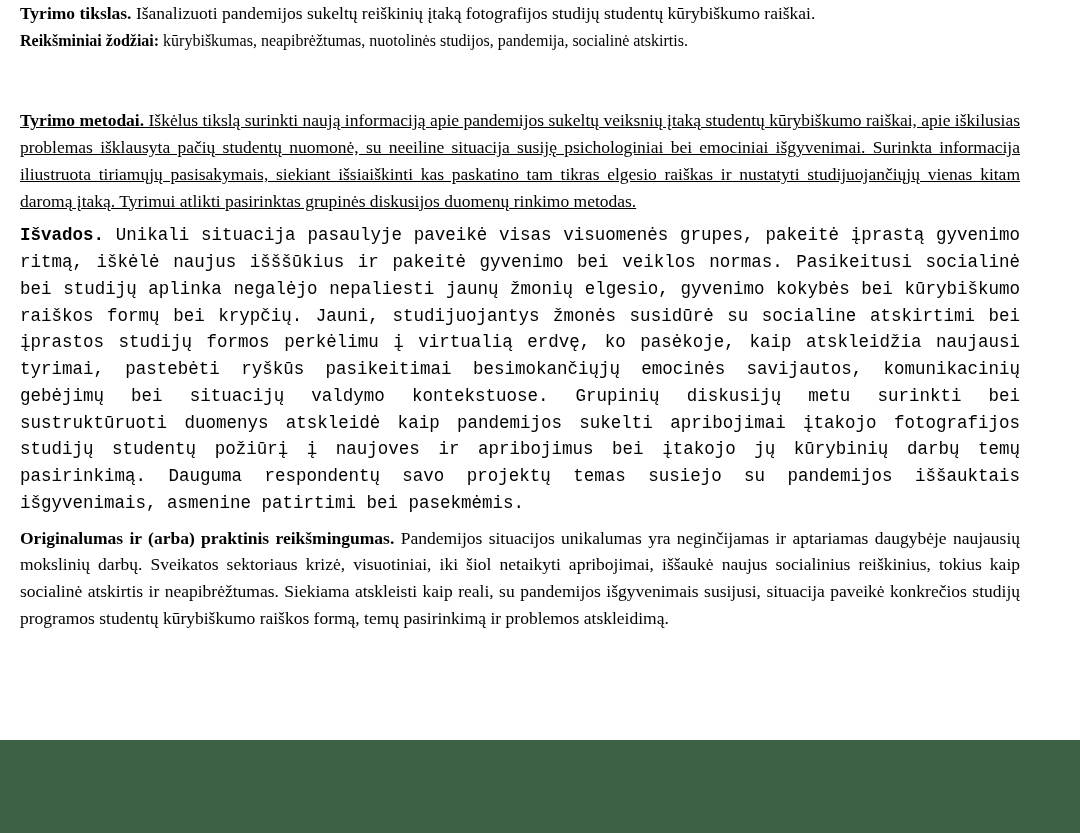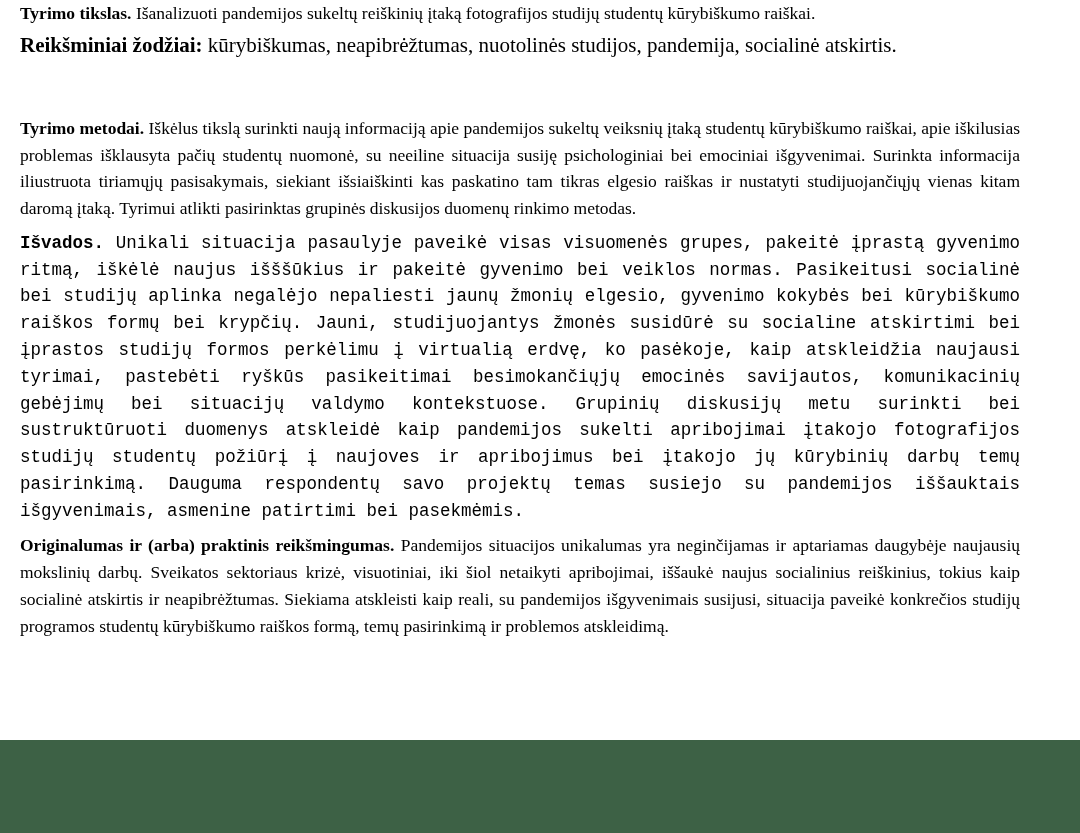--- a/index.html
+++ b/index.html
@@ -31,26 +31,27 @@
     font-size: 17.5px;
     line-height: 1.53;
     text-align: justify;
     text-justify: inter-word;
     margin: 0 0 6px 0;
   }
   .para.goal {
     margin-bottom: 2px;
   }
   .para.keywords {
-    font-size: 21px;
+    font-size: 16px;
     margin-bottom: 0;
   }
   .para.methods {
     margin-top: 54px;
     margin-bottom: 8px;
+    text-decoration: underline;
   }
   .para.conclusions {
     margin-bottom: 8px;
     font-family: Liberation Mono, monospace;
   }
   .para.originality {
     margin-bottom: 0;
   }
   .lead {
     font-weight: bold;

